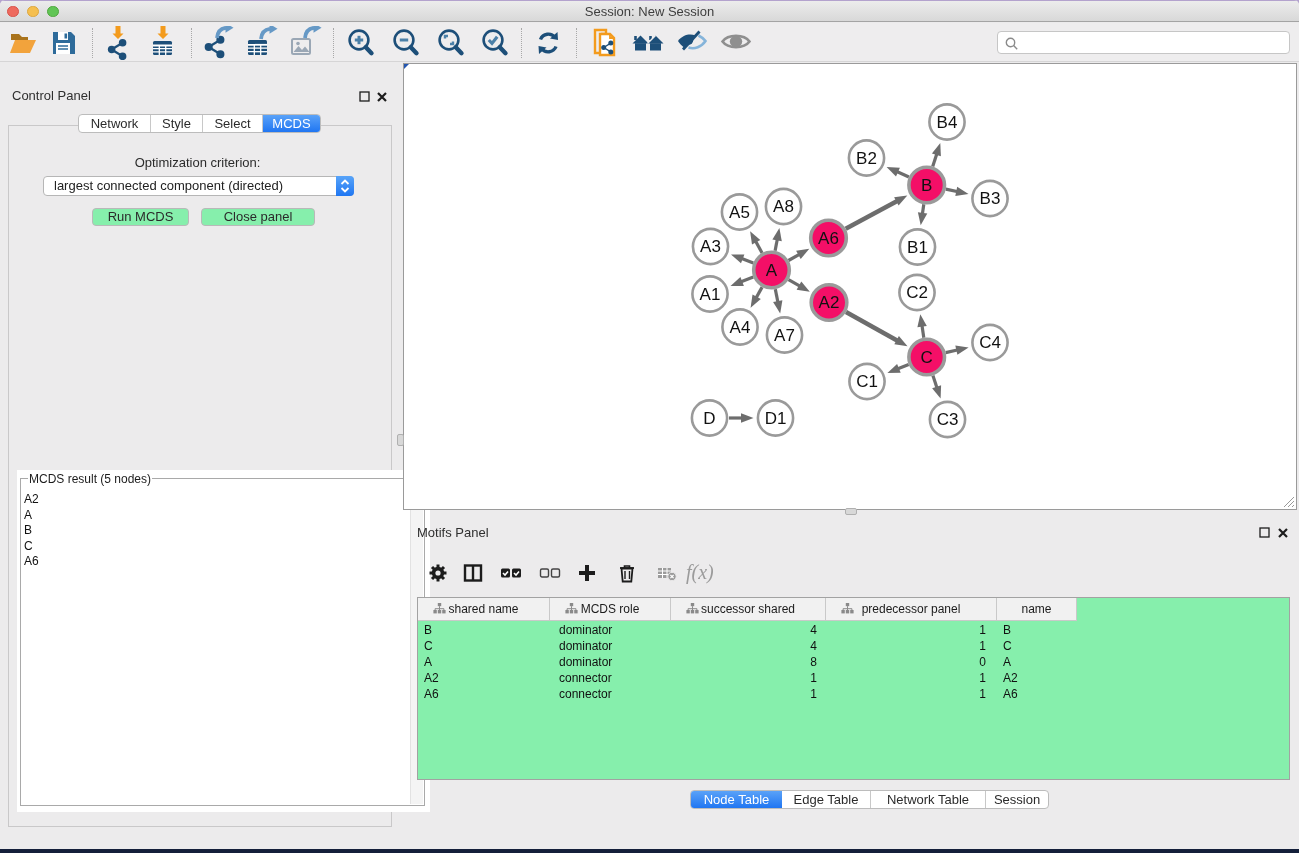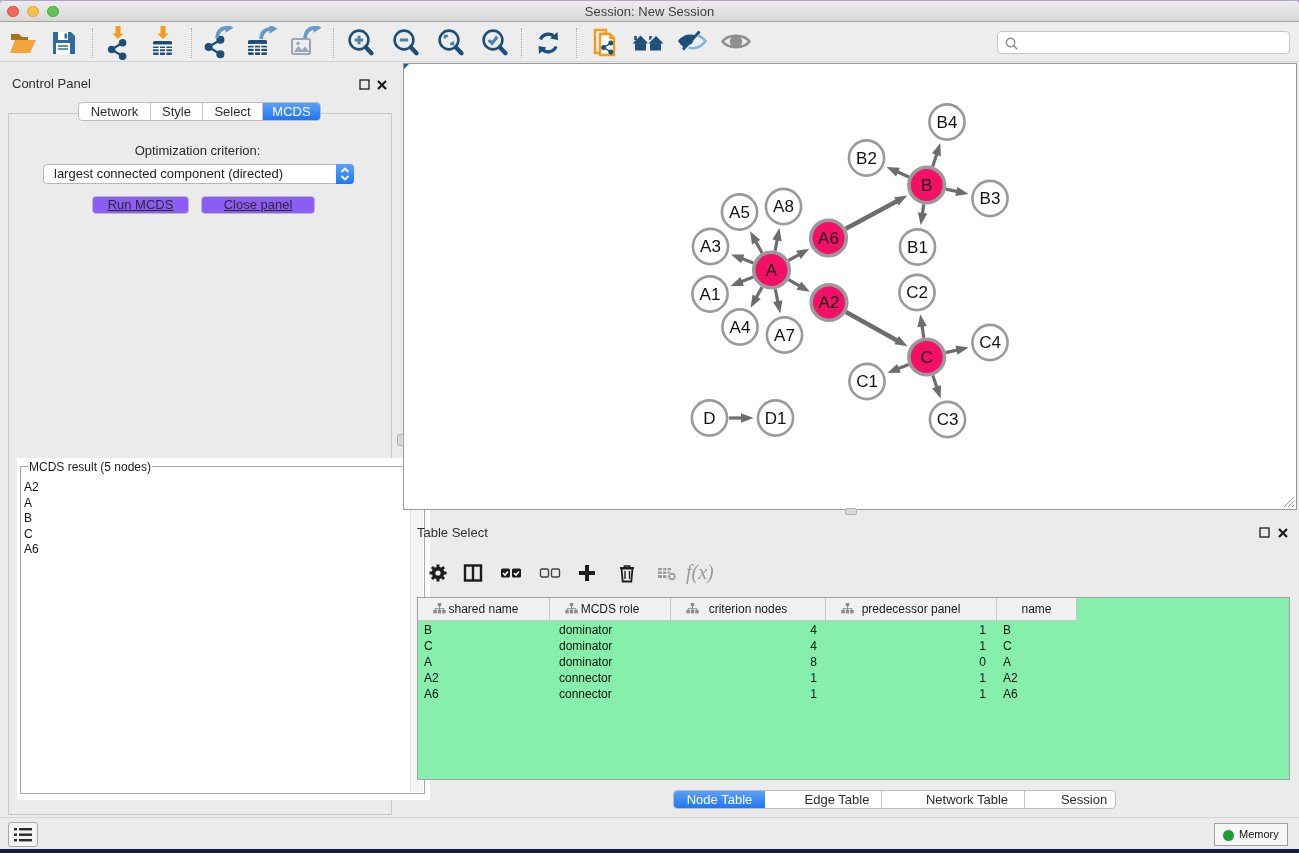--- a/index.html
+++ b/index.html
@@ -8,32 +8,32 @@
 .titlebar { position:absolute; left:0; top:0; width:100%; height:22px; background:linear-gradient(#ededed,#d8d8d8); border-bottom:1px solid #a4a4a4; border-radius:5px 5px 0 0; }
 .tl { position:absolute; top:5.5px; width:11.5px; height:11.5px; border-radius:50%; }
 .tl.r { left:7px; background:#ee6a5e; border:1px solid #d8534a; }
 .tl.y { left:27px; background:#f5bf4f; border:1px solid #dda73e; }
 .tl.g { left:47px; background:#61c555; border:1px solid #51a73f; }
 .wtitle { position:absolute; width:100%; top:4px; text-align:center; font-size:13px; color:#3e3e3e; }
 .toolbar { position:absolute; left:0; top:23px; width:100%; height:39px; background:#eeedee; border-bottom:1px solid #d6d5d6; }
 .tbi { position:absolute; }
 .tsep { position:absolute; top:5px; height:30px; width:0; border-left:1px dotted #a8a8a8; }
 .search { position:absolute; left:997px; top:8px; width:293px; height:23px; background:#fff; border:1px solid #c6c6c6; border-radius:4px; }
-#cpanel { position:absolute; left:0; top:68px; width:395px; height:754px; }
+#cpanel { position:absolute; left:0; top:80px; width:395px; height:754px; }
 .phead { font-size:13px; color:#2f2f2f; }
 .wc-btn { position:absolute; }
 #cp-body { position:absolute; left:8px; top:45px; width:384px; height:702px; border:1px solid #c9c8c9; background:#ecebec; }
 .seg { position:absolute; display:flex; height:19px; background:#fff; border:1px solid #bcbcbc; border-radius:4px; overflow:hidden; }
 .seg div { font-size:13px; color:#2b2b2b; text-align:center; line-height:18px; border-right:1px solid #c8c8c8; }
 .seg div:last-child { border-right:none; }
 .seg div.sel { background:linear-gradient(#5aa2f8,#2076f2); color:#fff; border-right:none; }
 #opt-label { position:absolute; left:0; top:75px; width:100%; text-align:center; font-size:13px; color:#2b2b2b; }
 #combo { position:absolute; left:43px; top:96px; width:311px; height:20px; background:#fff; border:1px solid #b6b6b6; border-radius:4px; font-size:13px; color:#222; line-height:18px; padding-left:10px; }
 #combo .cap { position:absolute; right:-1px; top:-1px; width:18px; height:20px; background:linear-gradient(#58a4f9,#1f76f2); border-radius:0 4px 4px 0; }
-.btn { position:absolute; height:18px; background:#8b5cf6; border:1px solid #b9b9b9; border-radius:4px; font-size:13px; color:#2b2b2b; text-align:center; line-height:16px;text-decoration:underline; }
+.btn { position:absolute; height:18px; background:#86efac; border:1px solid #b9b9b9; border-radius:4px; font-size:13px; color:#2b2b2b; text-align:center; line-height:16px; }
 #results { position:absolute; left:17px; top:390px; width:413px; height:342px; background:#fff; }
 #fs { position:absolute; left:3px; top:8px; right:5px; bottom:6px; border:1px solid #a9a9a9; }
 #fs-legend { position:absolute; left:7px; top:-7px; background:#fff; font-size:12px; color:#1c1c1c; padding:0 1px; }
 #fs ul { list-style:none; position:absolute; left:3px; top:13px; font-size:12px; color:#111; }
 #fs li { height:15.5px; }
 #fs .sb { position:absolute; right:1px; top:1px; width:13px; bottom:1px; background:#f4f4f4; border-left:1px solid #e2e2e2; }
 #netwin { position:absolute; left:403px; top:63px; width:894px; height:447px; border:1px solid #9a9a9a; background:#fff; }
 #netwin .ititle { position:absolute; left:0; top:0; width:100%; height:22px; background:linear-gradient(#eeeeee,#dcdcdc); border-bottom:1px solid #aaa; }
 #netwin .tl { top:5px; }
 #netwin .tl.r { left:13px; }
@@ -41,21 +41,21 @@
 #netwin .tl.g { left:54px; }
 #bluecorner { position:absolute; left:0; top:0; width:0; height:0; border-top:5px solid #2456b0; border-right:5px solid transparent; }
 #grip { position:absolute; right:1px; bottom:1px; width:14px; height:14px; }
 #tpanel { position:absolute; left:403px; top:515px; width:896px; height:302px; }
 .tpi { position:absolute; top:47px; }
 #ttable { position:absolute; left:14px; top:82px; width:873px; height:183px; background:#86efac; border:1px solid #a2a2a2; }
 .th { position:absolute; top:0; height:23px; background:#f1f1f1; border-right:1px solid #c9c9c9; border-bottom:1px solid #c9c9c9; }
 .th span { display:block; width:100%; text-align:center; font-size:12px; color:#1c1c1c; margin-top:4px; }
 .td { position:absolute; font-size:12px; color:#111; height:16px; line-height:16px; }
 .td.num { text-align:right; }
-#btabs { position:absolute; left:270px; top:275px;gap:28px; }
+#btabs { position:absolute; left:287px; top:275px; }
 #statusbar { position:absolute; left:0; top:817px; width:100%; height:32px; background:#ecebec; border-top:1px solid #d4d4d4; }
 #listbtn { position:absolute; left:8px; top:4px; width:30px; height:25px; background:#f4f4f4; border:1px solid #a9a9a9; border-radius:3px; }
 #membtn { position:absolute; right:11px; top:5px; width:74px; height:23px; background:#f6f6f6; border:1px solid #9e9e9e; font-size:11px; color:#111; }
 #membtn .dot { position:absolute; left:8px; top:6px; width:11px; height:11px; border-radius:50%; background:#1e9b33; }
 #membtn span { position:absolute; left:24px; top:4px; }
 .fx { position:absolute; left:283px; top:46px; font-family:"Liberation Serif",serif; font-style:italic; font-size:20px; color:#9b9b9b; }
 </style></head>
 <body>
 <div id="win">
   <div style="position:absolute;left:0;top:0;width:100%;height:1px;background:#b3a2cd;z-index:99"></div>
@@ -329,21 +329,21 @@
           <line x1="13" y1="3" x2="3" y2="13"></line>
           <line x1="13" y1="7" x2="7" y2="13"></line>
           <line x1="13" y1="11" x2="11" y2="13"></line>
         </g>
       </svg>
   </div>
   <div style="position:absolute;left:397px;top:434px;width:7px;height:12px;background:#d8d8d8;border:1px solid #b0b0b0;border-radius:2px"></div>
   <div style="position:absolute;left:845px;top:508px;width:12px;height:7px;background:#d8d8d8;border:1px solid #b0b0b0;border-radius:2px"></div>
 
   <div id="tpanel">
-    <div class="phead" style="position:absolute;left:14px;top:10px">Table Select</div>
+    <div class="phead" style="position:absolute;left:14px;top:10px">Motifs Panel</div>
     <svg class="wc-btn" style="left:856px;top:12px" width="12" height="12" viewBox="0 0 12 12">
         <rect x="1" y="1" width="9" height="9" fill="none" stroke="#1c1c1c" stroke-width="1.3"></rect>
       </svg>
     <svg class="wc-btn" style="left:874px;top:12px" width="12" height="12" viewBox="0 0 12 12">
         <path d="M2 2 L10 10 M10 2 L2 10" stroke="#1c1c1c" stroke-width="2.2"></path>
       </svg>
     <svg class="tpi" style="left:24px" width="22" height="22" viewBox="0 0 22 22">
 <g fill="#1c1c1c">
           <circle cx="11" cy="11" r="6.2"></circle>
 <g stroke="#1c1c1c" stroke-width="3">
@@ -408,21 +408,21 @@
 <svg style="position:absolute;left:147px;top:5px" width="13" height="12" viewBox="0 0 13 12">
           <g fill="#8a8a8a">
             <rect x="4.8" y="0" width="3.4" height="3.2"></rect>
             <rect x="0.4" y="7" width="3.4" height="3.4"></rect>
             <rect x="4.8" y="7" width="3.4" height="3.4"></rect>
             <rect x="9.2" y="7" width="3.4" height="3.4"></rect>
             <path d="M6.5 3.2 v2 M2.1 7 v-1.3 h8.8 V7 M6.5 5.2 v1.8" stroke="#8a8a8a" stroke-width="1" fill="none"></path>
           </g>
         </svg>
 <div class="th" style="left:253px;width:155px">
-          <span>criterion nodes</span>
+          <span>successor shared</span>
         </div>
 <svg style="position:absolute;left:268px;top:5px" width="13" height="12" viewBox="0 0 13 12">
           <g fill="#8a8a8a">
             <rect x="4.8" y="0" width="3.4" height="3.2"></rect>
             <rect x="0.4" y="7" width="3.4" height="3.4"></rect>
             <rect x="4.8" y="7" width="3.4" height="3.4"></rect>
             <rect x="9.2" y="7" width="3.4" height="3.4"></rect>
             <path d="M6.5 3.2 v2 M2.1 7 v-1.3 h8.8 V7 M6.5 5.2 v1.8" stroke="#8a8a8a" stroke-width="1" fill="none"></path>
           </g>
         </svg>
@@ -468,31 +468,13 @@
 <div class="td" style="left:585px;top:88px">A6</div>
     </div>
     <div class="seg" id="btabs">
       <div class="sel" style="width:91px">Node Table</div>
         <div style="width:89px">Edge Table</div>
         <div style="width:115px">Network Table</div>
         <div style="width:62px">Session</div>
     </div>
   </div>
 
-  <div id="statusbar">
-    <div id="listbtn">
-        <svg style="position:absolute;left:5px;top:4px" width="19" height="16" viewBox="0 0 19 16">
-          <g fill="#2a2a2a">
-            <rect x="0" y="1" width="3" height="2.4"></rect>
-            <rect x="5" y="1" width="13" height="2.4"></rect>
-            <rect x="0" y="6.5" width="3" height="2.4"></rect>
-            <rect x="5" y="6.5" width="13" height="2.4"></rect>
-            <rect x="0" y="12" width="3" height="2.4"></rect>
-            <rect x="5" y="12" width="13" height="2.4"></rect>
-          </g>
-        </svg>
-      </div>
-    <div id="membtn">
-        <div class="dot"></div>
-        <span>Memory</span>
-      </div>
-  </div>
 </div>
 
 </body></html>

